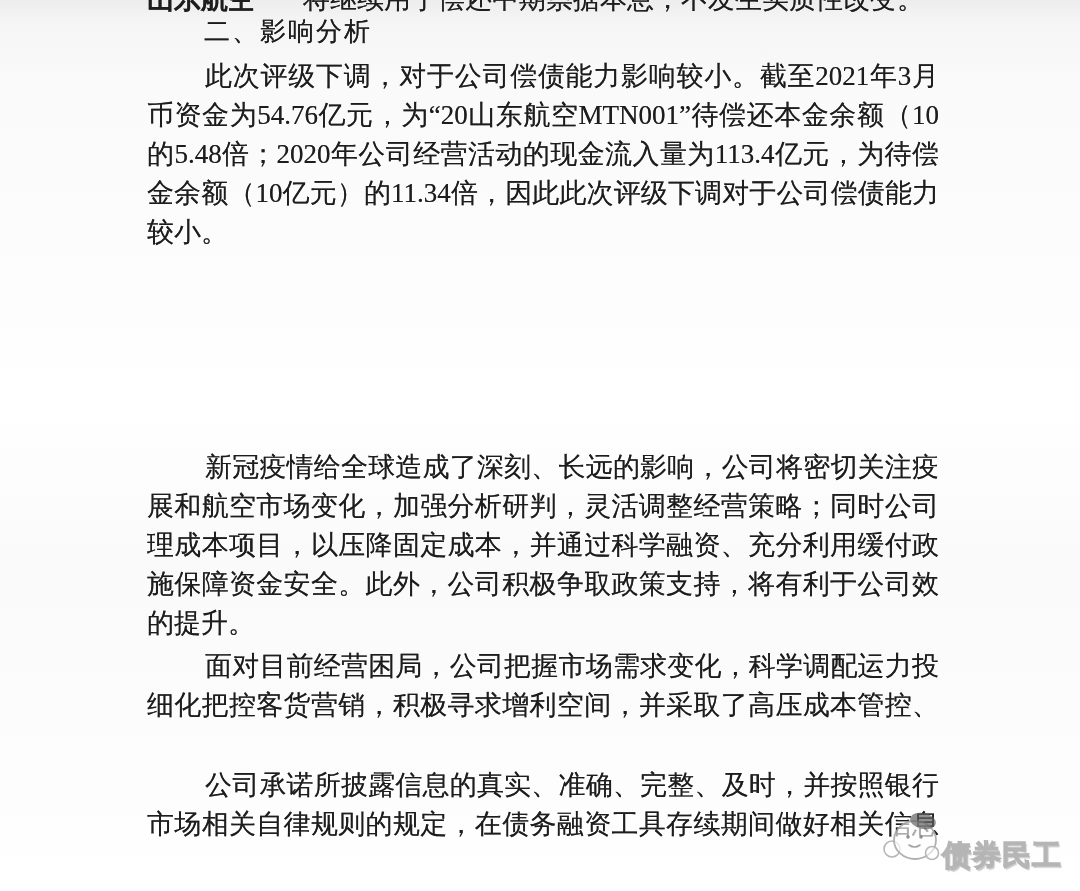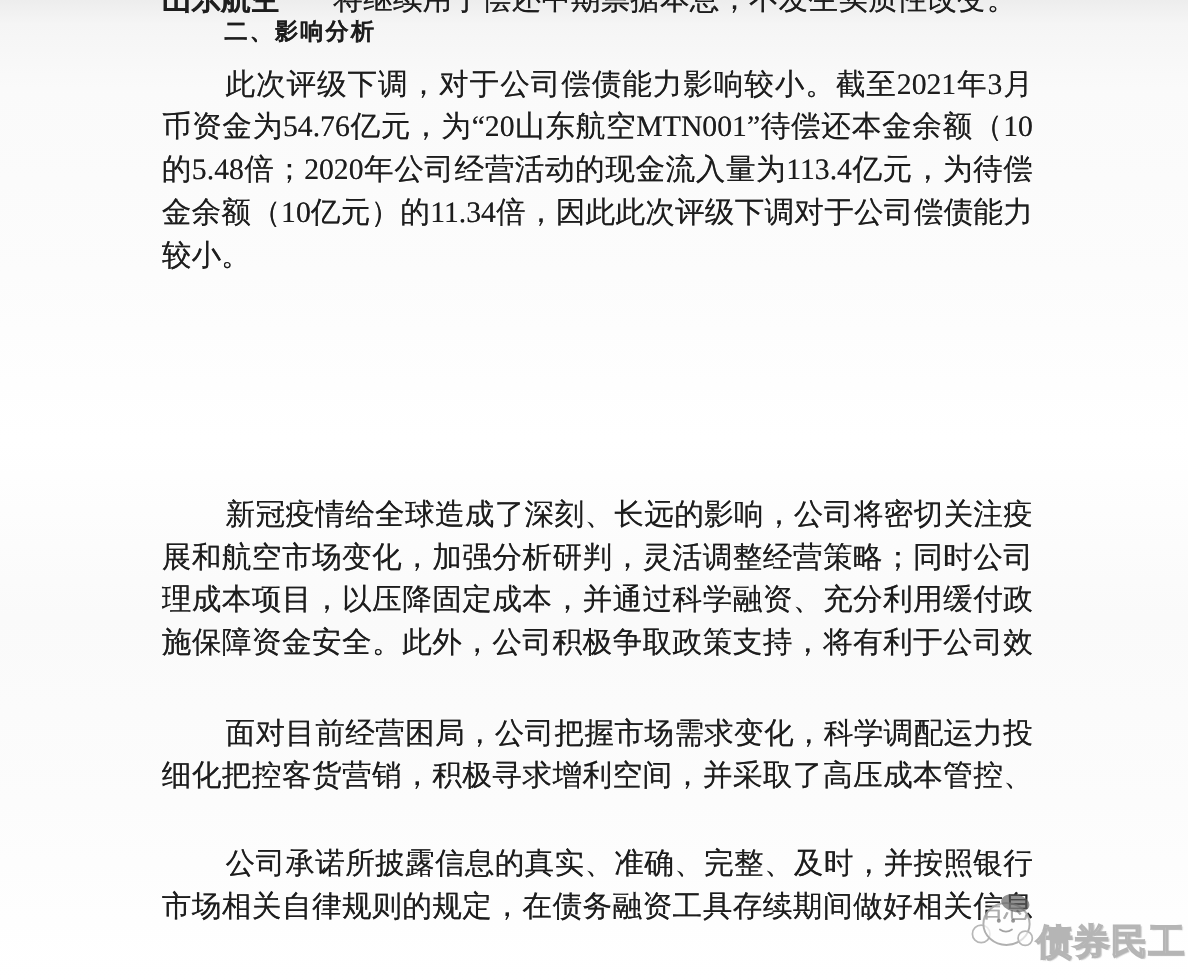--- a/index.html
+++ b/index.html
@@ -19,42 +19,42 @@
     overflow:hidden;
   }
   .clip-inner{
     display:flex;gap:48px;margin-top:-15px;
     font-size:27px;line-height:29px;white-space:nowrap;
     text-shadow:0 0 0.6px rgba(30,30,30,0.75);
   }
   .clip-bold{font-weight:700;}
   .heading{
     position:absolute;left:204px;top:14px;
-    font-size:21px;font-weight:700;letter-spacing:2px;
+    font-size:26px;font-weight:400;letter-spacing:2px;
     text-shadow:0 0 0.6px rgba(20,20,20,0.8);
   }
   .para{position:absolute;left:147px;width:792px;}
   .p1{top:57px}.p2{top:448px}.p3{top:647px}.p4{top:766px}
   .ln{
     width:792px;height:39px;overflow:hidden;
     font-size:27px;line-height:39px;
     text-align:justify;text-align-last:justify;
     text-shadow:0 0 0.6px rgba(30,30,30,0.7);
   }
   .first{text-indent:58px;}
   .short{text-align:left;text-align-last:left;}
   
   .watermark{
     position:absolute;left:882px;top:810px;width:196px;height:60px;
     display:flex;align-items:center;gap:2px;
     opacity:0.9;pointer-events:none;
   }
   .wm-text{
     font-family:"Liberation Sans","DejaVu Sans",sans-serif;
-    font-size:33px;font-weight:700;letter-spacing:1px;
+    font-size:29px;font-weight:700;letter-spacing:1px;
     color:rgba(252,252,252,0.45);
     -webkit-text-stroke:1.2px #aeaeae;
     text-shadow:1.5px 1.5px 1px rgba(150,150,150,0.55);
     white-space:nowrap;
     margin-top:32px;
   }
 </style>
 </head>
 <body>
 
@@ -75,20 +75,21 @@
     <div class="ln">的5.48倍；2020年公司经营活动的现金流入量为113.4亿元，为待偿还本</div>
     <div class="ln">金余额（10亿元）的11.34倍，因此此次评级下调对于公司偿债能力影响</div>
     <div class="ln short">较小。</div>
   </div>
 
   <div class="para p2">
     <div class="ln first">新冠疫情给全球造成了深刻、长远的影响，公司将密切关注疫情的发</div>
     <div class="ln">展和航空市场变化，加强分析研判，灵活调整经营策略；同时公司全面梳</div>
     <div class="ln">理成本项目，以压降固定成本，并通过科学融资、充分利用缓付政策等措</div>
     <div class="ln">施保障资金安全。此外，公司积极争取政策支持，将有利于公司效益贡献</div>
+    <div class="ln short">的提升。</div>
   </div>
 
   <div class="para p3">
     <div class="ln first">面对目前经营困局，公司把握市场需求变化，科学调配运力投入，精</div>
     <div class="ln">细化把控客货营销，积极寻求增利空间，并采取了高压成本管控、确保资</div>
   </div>
 
   <div class="para p4">
     <div class="ln first">公司承诺所披露信息的真实、准确、完整、及时，并按照银行间债券</div>
     <div class="ln">市场相关自律规则的规定，在债务融资工具存续期间做好相关信息披露工</div>

